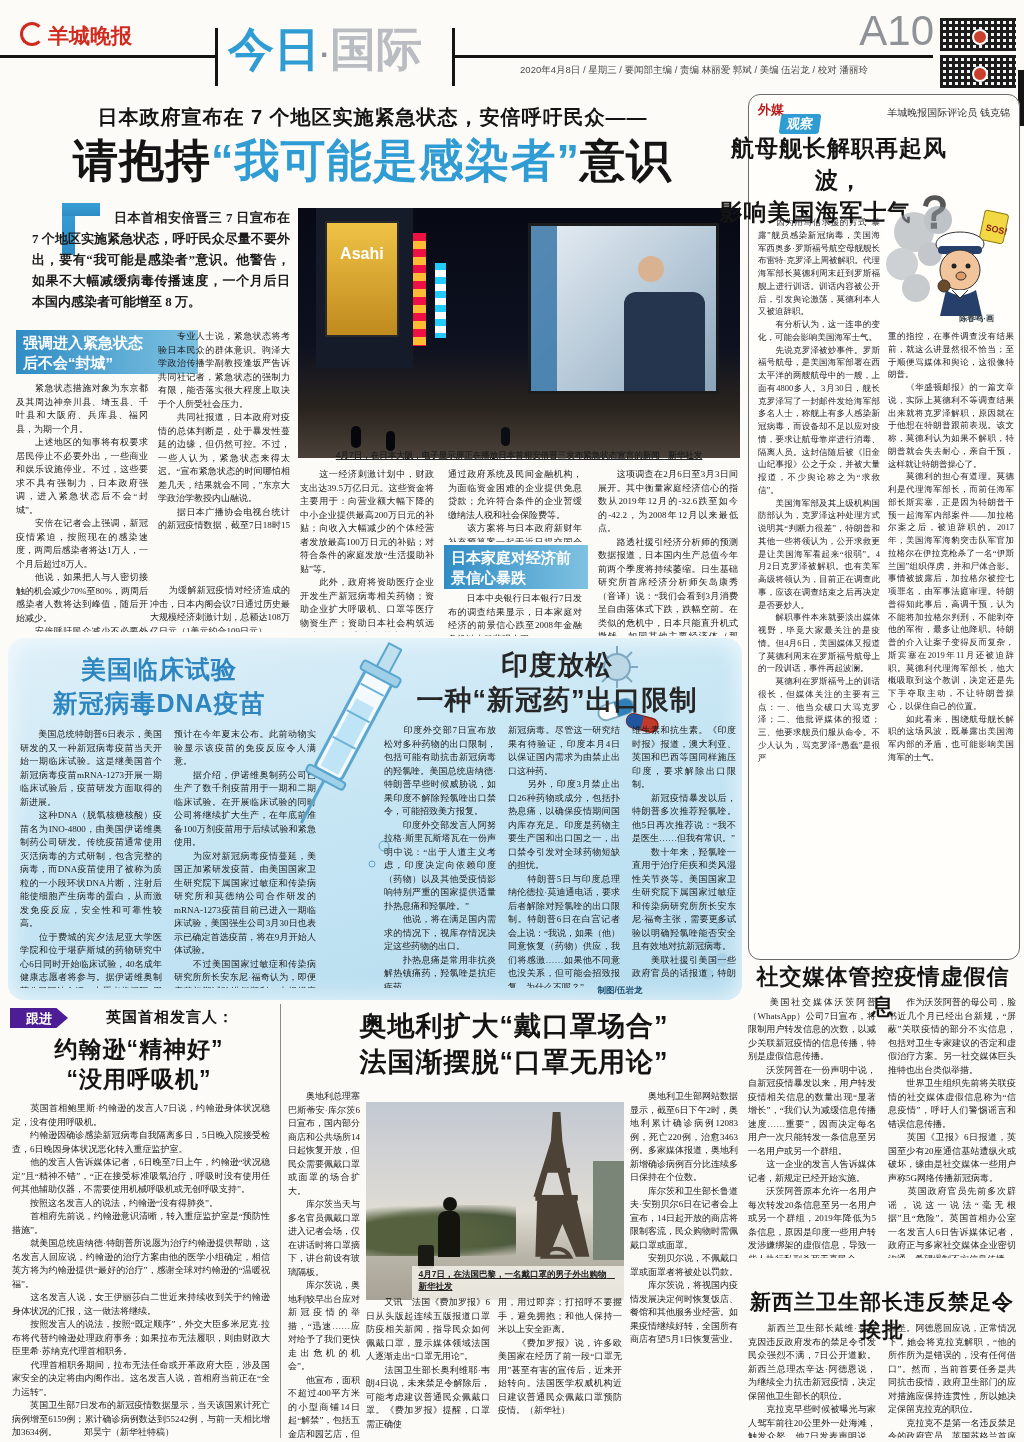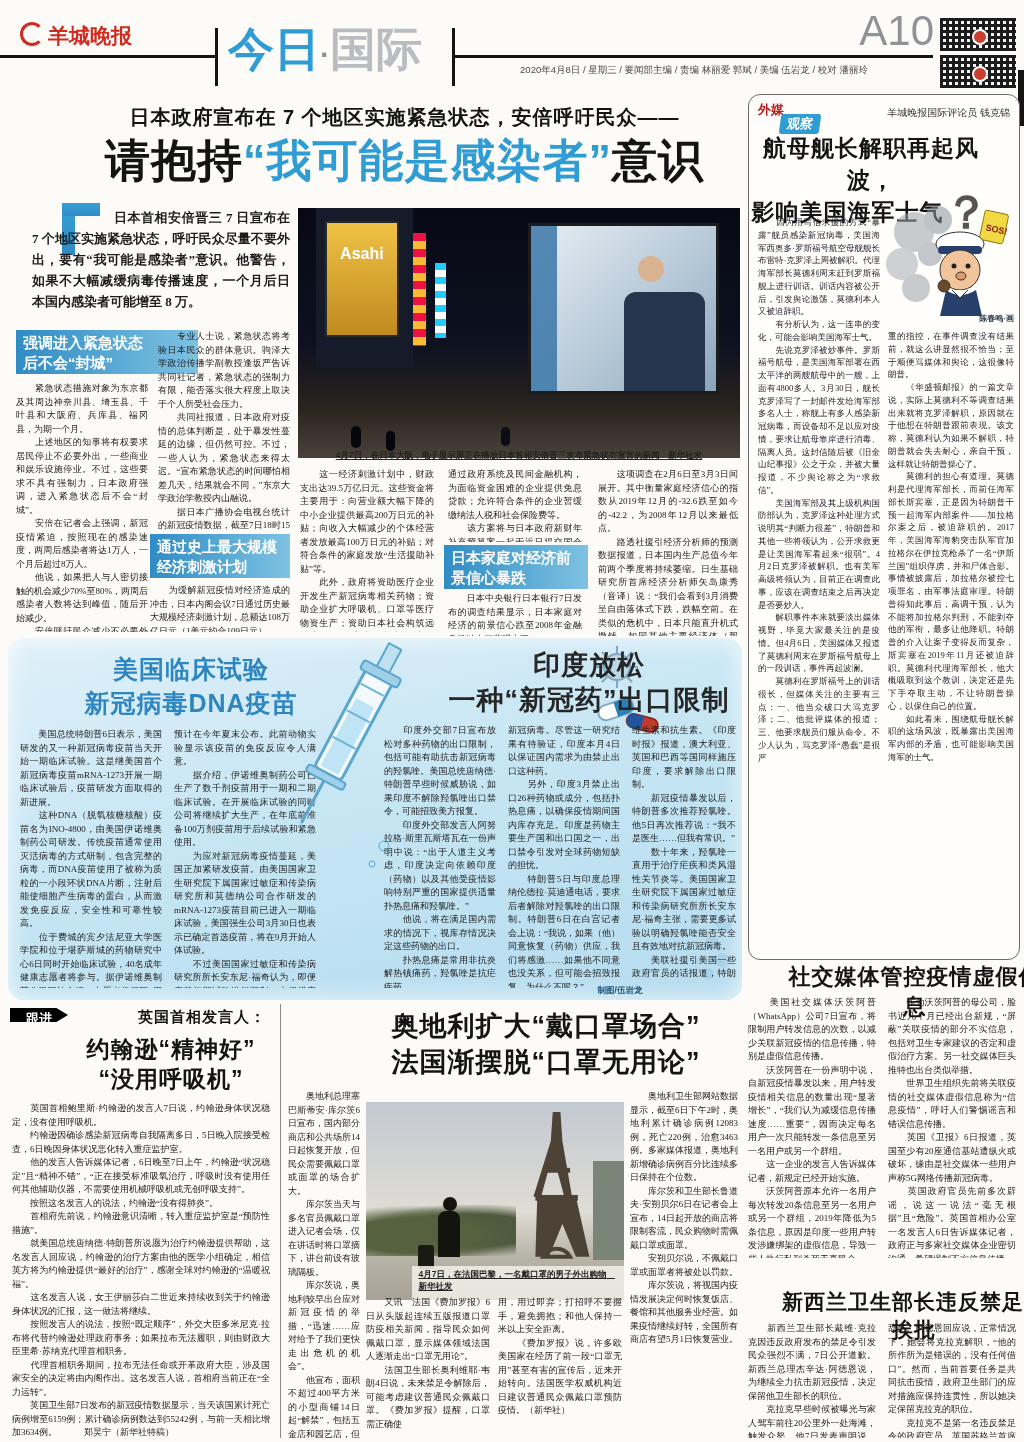--- a/index.html
+++ b/index.html
@@ -2,21 +2,21 @@
 <html><head>
 <meta charset="utf-8">
 <style>
   html,body{margin:0;padding:0;background:#e8e6e2;}
   #page{position:relative;width:1024px;height:1442px;margin:0 auto;background:#fcfbf8;overflow:hidden;
         font-family:"Liberation Serif",serif;color:#1c1c1c;}
   .abs{position:absolute;}
   .col{position:absolute;font:500 9px/1.5 "Liberation Serif",serif;color:#1b1b1b;
        text-align:justify;white-space:pre-wrap;overflow:hidden;}
   .col.ital{color:#24242c;}
-  .hl{font-family:"Liberation Sans",sans-serif;font-weight:900;color:#141414;letter-spacing:1px;margin-left:32px;}
+  .hl{font-family:"Liberation Sans",sans-serif;font-weight:900;color:#141414;letter-spacing:1px;}
   .subhead{position:absolute;background:linear-gradient(90deg,#2f8cc4,#7fc2e2);color:#fff;
            font:700 15px/1.3 "Liberation Sans",sans-serif;padding:3px 7px;white-space:pre-line;}
   .rule{position:absolute;background:#141414;}
   .bluebox{background:linear-gradient(180deg,#37a0d6,#2f8cc4);}
   .panel{position:absolute;border-radius:16px;
          background:linear-gradient(165deg,#dff0f9 0%,#c7e6f4 45%,#b5dcef 100%);
          box-shadow:inset 0 0 24px rgba(255,255,255,.8);}
   .obsbox{position:absolute;border:1.5px solid #6b6b6b;border-radius:12px;background:#fffefb;}
   .cap{font:700 8.5px/1.4 "Liberation Sans",sans-serif;color:#222;text-decoration:underline;}
   .qr{background:repeating-linear-gradient(0deg,#1c1c1c 0 3px,transparent 3px 6px),
@@ -64,22 +64,20 @@
   <div class="subhead" style="left:16px;top:330px;width:168px;height:38px;">强调进入紧急状态
 后不会“封城”</div>
   <div class="col" style="left:16px;top:382px;width:132px;height:250px;">　　紧急状态措施对象为东京都及其周边神奈川县、埼玉县、千叶县和大阪府、兵库县、福冈县，为期一个月。
 　　上述地区的知事将有权要求居民停止不必要外出，一些商业和娱乐设施停业。不过，这些要求不具有强制力，日本政府强调，进入紧急状态后不会“封城”。
 　　安倍在记者会上强调，新冠疫情紧迫，按照现在的感染速度，两周后感染者将达1万人，一个月后超过8万人。
 　　他说，如果把人与人密切接触的机会减少70%至80%，两周后感染者人数将达到峰值，随后开始减少。
 　　安倍呼吁民众减少不必要外出，避免聚集；除维持社会运转的必要行业外，尽量居家办公，以减少病毒传播途径。“许多感染者完全没有症状，这是这种传染病可怕的一点，”安倍说，“希望大家抱持‘我可能已经是感染者’的意识，特别是年轻人。”</div>
   <div class="col" style="left:158px;top:330px;width:132px;height:200px;">　　专业人士说，紧急状态将考验日本民众的群体意识。驹泽大学政治传播学副教授逢坂严告诉共同社记者，紧急状态的强制力有限，能否落实很大程度上取决于个人所受社会压力。
 　　共同社报道，日本政府对疫情的总体判断是，处于暴发性蔓延的边缘，但仍然可控。不过，一些人认为，紧急状态来得太迟。“宣布紧急状态的时间哪怕相差几天，结果就会不同，”东京大学政治学教授内山融说。
 　　据日本广播协会电视台统计的新冠疫情数据，截至7日18时15分，日本国内确诊病例总数4248例，死亡97例。东京都近期病例增长迅速，4日新增117例，首次破百；5日新增143例。上述新增病例中，多数感染途径不明。另外，东京确诊病例中，40岁以下人群占比大约四成。</div>
-  <div class="subhead" style="left:150px;top:534px;width:126px;height:38px;">通过史上最大规模
-经济刺激计划</div>
   <div class="col" style="left:150px;top:584px;width:140px;height:48px;">　　为缓解新冠疫情对经济造成的冲击，日本内阁会议7日通过历史最大规模经济刺激计划，总额达108万亿日元（1美元约合109日元）。</div>
 
   <div class="photo" style="left:298px;top:196px;width:442px;height:250px;background:linear-gradient(180deg,#070a14 0%,#0d1120 55%,#2a241e 80%,#4a423a 100%);">
     <div class="abs" style="left:4%;top:0;width:22%;height:64%;background:#161b2a;"></div>
     <div class="abs" style="left:6%;top:5%;width:16%;height:36%;background:linear-gradient(180deg,#efc246,#c08a1e);border:2px solid #2a2a2a;
          font:900 16px/1.1 'Liberation Sans',sans-serif;color:#fff;text-align:center;padding-top:22px;">Asahi</div>
     <div class="abs" style="left:26%;top:10%;width:3%;height:45%;background:repeating-linear-gradient(#e14,#e14 8px,#fb3 8px,#fb3 16px);"></div>
     <div class="abs" style="left:31%;top:22%;width:2.5%;height:30%;background:repeating-linear-gradient(#2cf,#2cf 7px,#fff 7px,#fff 14px);"></div>
     <div class="abs" style="left:52%;top:6%;width:42%;height:66%;background:linear-gradient(135deg,#e8eef4,#a9bfd0 70%,#8aa3b8);border:3px solid #1c1c1c;">
       <div class="abs" style="left:58%;top:18%;width:26px;height:26px;border-radius:50%;background:#d9b391;"></div>
@@ -179,21 +177,21 @@
 　　特朗普5日与印度总理纳伦德拉·莫迪通电话，要求后者解除对羟氯喹的出口限制。特朗普6日在白宫记者会上说：“我说，如果（他）同意恢复（药物）供应，我们将感激……如果他不同意也没关系，但可能会招致报复。为什么不呢？”
 　　特朗普说，如果莫迪不妥协，他会“惊讶”。
 　　印度政府6日晚解除14种药品出口限制，包括几种</div>
   <div class="col" style="left:632px;top:724px;width:104px;height:258px;">维生素和抗生素。《印度时报》报道，澳大利亚、英国和巴西等国同样施压印度，要求解除出口限制。
 　　新冠疫情暴发以后，特朗普多次推荐羟氯喹。他5日再次推荐说：“我不是医生……但我有常识。”
 　　数十年来，羟氯喹一直用于治疗疟疾和类风湿性关节炎等。美国国家卫生研究院下属国家过敏症和传染病研究所所长安东尼·福奇主张，需要更多试验以明确羟氯喹能否安全且有效地对抗新冠病毒。
 　　美联社援引美国一些政府官员的话报道，特朗普力荐羟氯喹，缘于他想给美国民众“希望”。报道说，由于疫情恶化，谋求连任总统的特朗普力求避免疫情给他带来政治后果。
 　安晓萌（新华社专特稿）</div>
   <div class="abs" style="left:560px;top:984px;width:120px;font:700 8.5px/12px 'Liberation Sans',sans-serif;color:#1b4f72;text-align:center;">制图/伍岩龙</div>
 
-  <div class="abs" style="left:10px;top:1008px;width:58px;height:14px;background:#000000;color:#fff;font:700 13px/22px 'Liberation Sans',sans-serif;text-align:center;clip-path:polygon(0 0,80% 0,100% 50%,80% 100%,0 100%);">跟进</div>
+  <div class="abs" style="left:10px;top:1008px;width:58px;height:20px;background:#4c1d95;color:#fff;font:700 13px/22px 'Liberation Sans',sans-serif;text-align:center;clip-path:polygon(0 0,80% 0,100% 50%,80% 100%,0 100%);">跟进</div>
   <div class="abs hl" style="left:70px;top:1008px;width:200px;font-size:15px;font-weight:700;text-align:center;">英国首相发言人：</div>
   <div class="abs hl" style="left:0;top:1034px;width:278px;text-align:center;font-size:23px;line-height:30px;">
     <span>约翰逊“精神好”</span><br>
     <span>“没用呼吸机”</span>
   </div>
   <div class="col" style="left:12px;top:1102px;width:258px;height:336px;">　　英国首相鲍里斯·约翰逊的发言人7日说，约翰逊身体状况稳定，没有使用呼吸机。
 　　约翰逊因确诊感染新冠病毒自我隔离多日，5日晚入院接受检查，6日晚因身体状况恶化转入重症监护室。
 　　他的发言人告诉媒体记者，6日晚至7日上午，约翰逊“状况稳定”且“精神不错”，“正在接受标准吸氧治疗，呼吸时没有使用任何其他辅助仪器，不需要使用机械呼吸机或无创呼吸支持”。
 　　按照这名发言人的说法，约翰逊“没有得肺炎”。
 　　首相府先前说，约翰逊意识清晰，转入重症监护室是“预防性措施”。
@@ -273,21 +271,21 @@
       <ellipse cx="74" cy="42" rx="24" ry="12" fill="#fff" stroke="#333"></ellipse>
       <rect x="52" y="44" width="44" height="8" rx="4" fill="#27406b"></rect>
       <circle cx="74" cy="68" r="20" fill="#f2c49b" stroke="#333"></circle>
       <circle cx="68" cy="64" r="2.5" fill="#222"></circle>
         <circle cx="82" cy="64" r="2.5" fill="#222"></circle>
       <ellipse cx="75" cy="74" rx="5" ry="4" fill="#e09a6a" stroke="#333"></ellipse>
       <path d="M60 88 q14 10 30 0 l6 26 h-42 z" fill="#27406b"></path>
       <path d="M66 88 l8 8 l8 -8" fill="#fff" stroke="#333"></path>
       <circle cx="58" cy="84" r="6" fill="#6b4a2a" stroke="#333"></circle>
     </svg>
-    <div class="abs" style="right:0;bottom:0;font:700 8px 'Liberation Sans',sans-serif;color:#33404d;">陈春鸣·画</div>
+    <div class="abs" style="right:20px;bottom:0;font:700 8px 'Liberation Sans',sans-serif;color:#33404d;">陈春鸣·画</div>
   </div>
   <div class="col ital" style="left:888px;top:330px;width:126px;height:614px;font-size:8.5px;line-height:1.5;">重的指控，在事件调查没有结果前，就这么讲显然很不恰当；至于顺便骂媒体和舆论，这很像特朗普。
 　　《华盛顿邮报》的一篇文章说，实际上莫德利不等调查结果出来就将克罗泽解职，原因就在于他想在特朗普跟前表现。该文称，莫德利认为如果不解职，特朗普就会失去耐心，亲自干预，这样就让特朗普操心了。
 　　莫德利的担心有道理。莫德利是代理海军部长，而前任海军部长斯宾塞，正是因为特朗普干预一起海军内部案件——加拉格尔案之后，被迫辞职的。2017年，美国海军海豹突击队军官加拉格尔在伊拉克枪杀了一名“伊斯兰国”组织俘虏，并和尸体合影。事情被披露后，加拉格尔被控七项罪名，由军事法庭审理。特朗普得知此事后，高调干预，认为不能将加拉格尔判刑，不能剥夺他的军衔，最多让他降职。特朗普的介入让案子变得反而复杂，斯宾塞在2019年11月还被迫辞职。莫德利代理海军部长，他大概吸取到这个教训，决定还是先下手夺取主动，不让特朗普操心，以保住自己的位置。
 　　如此看来，围绕航母舰长解职的这场风波，既暴露出美国海军内部的矛盾，也可能影响美国海军的士气。</div>
 
   <div class="abs hl" style="left:746px;top:962px;width:274px;text-align:center;font-size:22px;">社交媒体管控疫情虚假信息</div>
   <div class="col" style="left:748px;top:996px;width:128px;height:262px;">　　美国社交媒体沃茨阿普（WhatsApp）公司7日宣布，将限制用户转发信息的次数，以减少关联新冠疫情的信息传播，特别是虚假信息传播。
 　　沃茨阿普在一份声明中说，自新冠疫情暴发以来，用户转发疫情相关信息的数量出现“显著增长”，“我们认为减缓信息传播速度……重要”，因而决定每名用户一次只能转发一条信息至另一名用户或另一个群组。
 　　这一企业的发言人告诉媒体记者，新规定已经开始实施。

